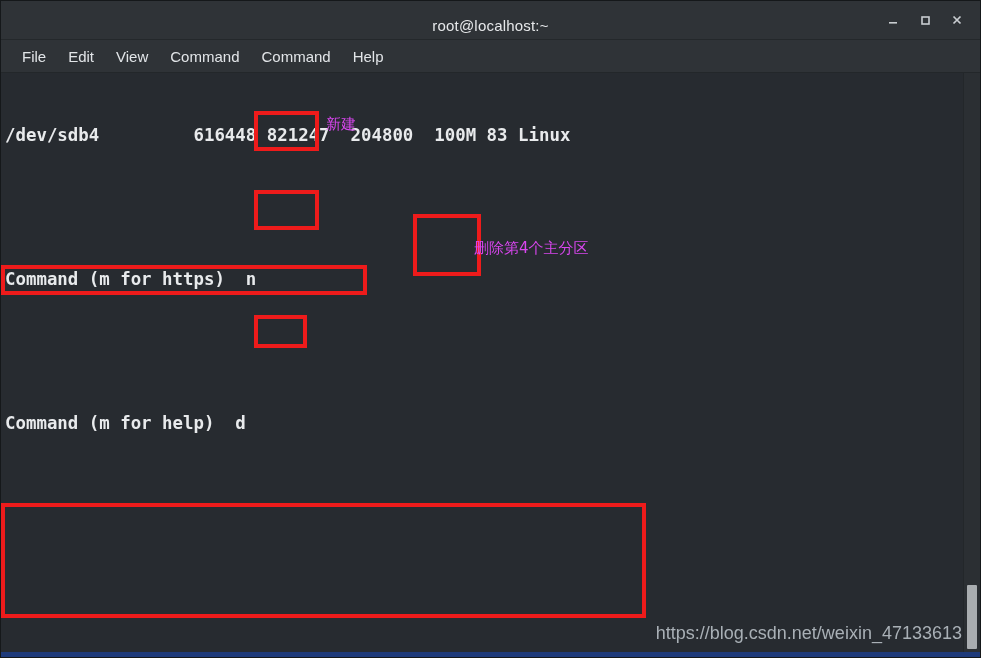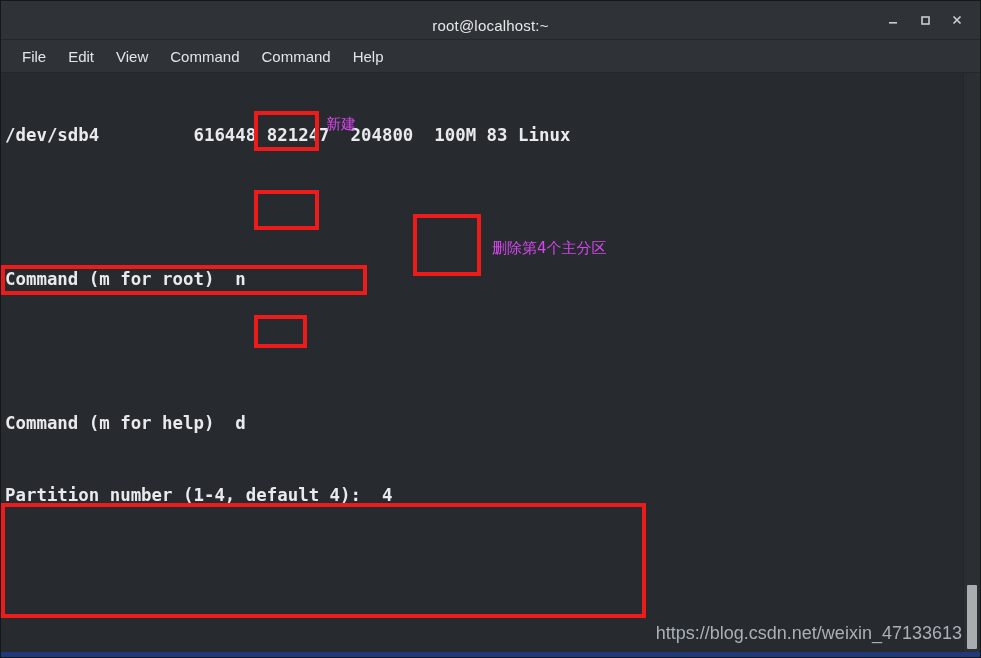--- a/index.html
+++ b/index.html
@@ -196,24 +196,23 @@
     <div class="menuitem">View</div>
     <div class="menuitem">Command</div>
     <div class="menuitem">Command</div>
     <div class="menuitem">Help</div>
   </div>
 
   <div class="term-wrap">
     <div class="term">
       <div class="line">/dev/sdb4         616448 821247  204800  100M 83 Linux</div>
       <div class="line blank"></div>
-      <div class="line">Command (m for root)  n</div>
+      <div class="line">Command (m for https)  n</div>
       <div class="line blank"></div>
       <div class="line">Command (m for help)  d</div>
-      <div class="line">Partition number (1-4, default 4):  4</div>
       <div class="line blank"></div>
       
       
       
       
       
       
       
       
       
@@ -232,21 +231,21 @@
 
     <div class="watermark">https://blog.csdn.net/weixin_47133613</div>
   </div>
 
   <div class="anno-box" style="left:253px; top:110px; width:65px; height:40px;"></div>
   <div class="anno-text" style="left:325px; top:116px;">新建</div>
 
   <div class="anno-box" style="left:253px; top:189px; width:65px; height:40px;"></div>
 
   <div class="anno-box" style="left:412px; top:213px; width:68px; height:62px;"></div>
-  <div class="anno-text" style="left:491px; top:240px;">删除第4个主分区</div>
+  <div class="anno-text" style="left:473px; top:240px;">删除第4个主分区</div>
 
   <div class="anno-box" style="left:0px; top:264px; width:366px; height:30px;"></div>
 
   <div class="anno-box" style="left:253px; top:314px; width:53px; height:33px;"></div>
 
   <div class="anno-box" style="left:0px; top:502px; width:645px; height:115px;"></div>
 
   <div class="bottombar"></div>
 
 </div>

